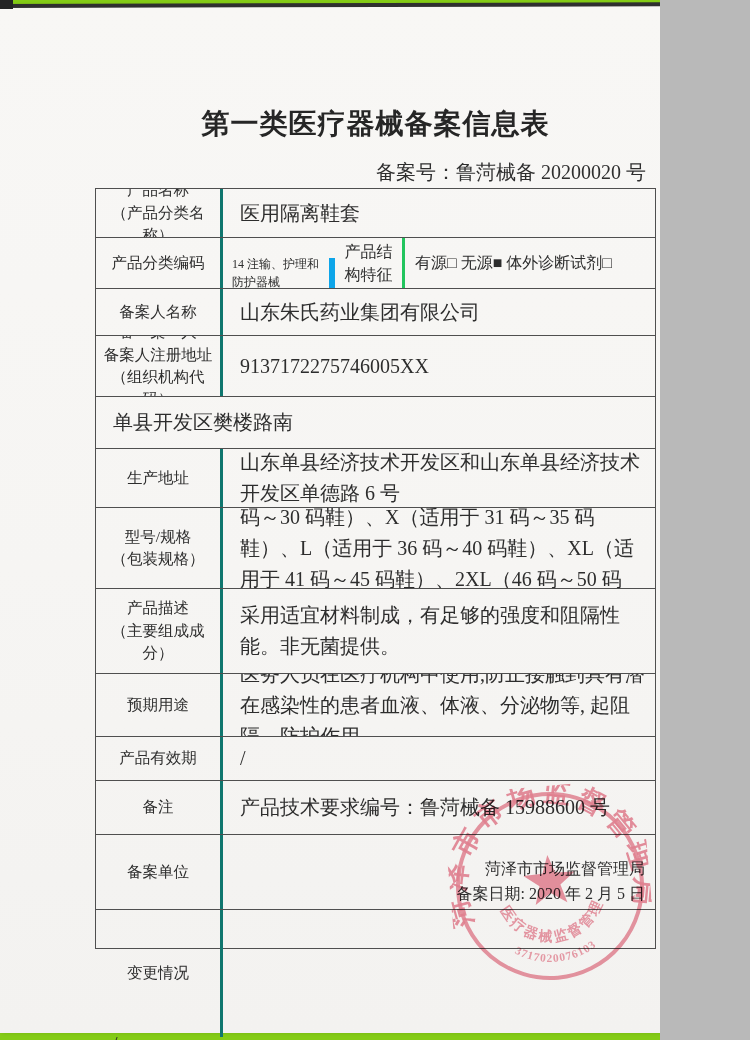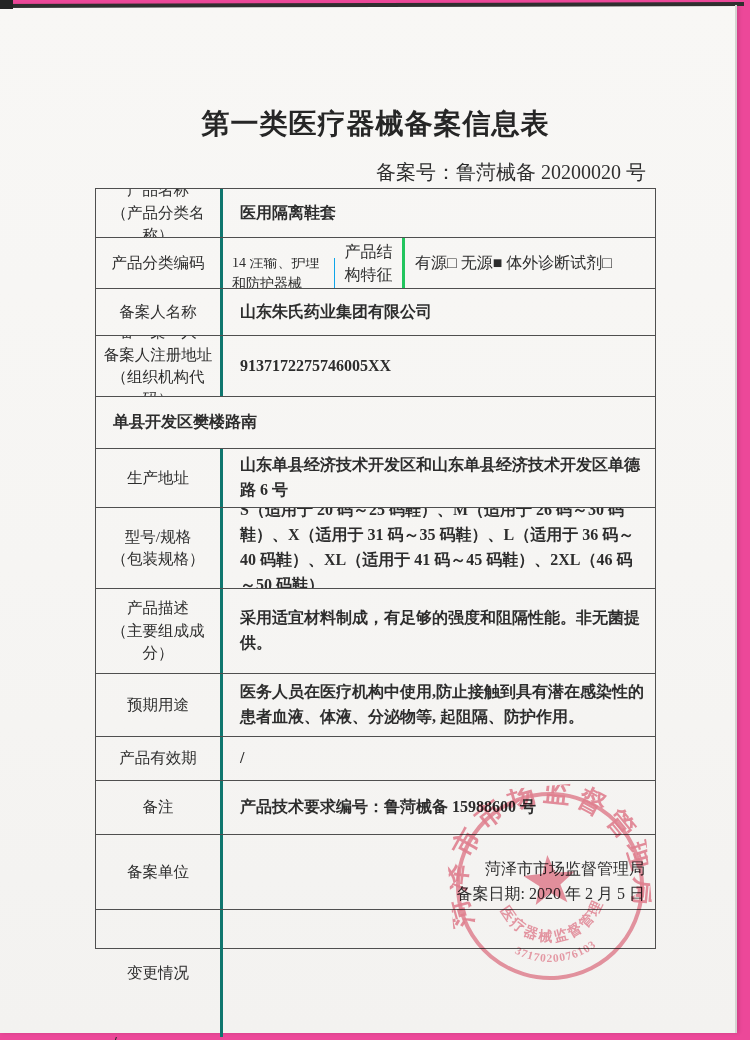--- a/index.html
+++ b/index.html
@@ -1,17 +1,17 @@
 <!DOCTYPE html>
 <html><head>
 <meta charset="utf-8">
 <style>
   * { margin:0; padding:0; box-sizing:border-box; }
   body { background:#b9b9b9; font-family:"Liberation Serif","DejaVu Serif",serif; }
-  .page { position:relative; width:750px; height:1040px; background:#ec4899; overflow:hidden; }
+  .page { position:relative; width:660px; height:1040px; background:#84cc16; overflow:hidden; }
 
   
   .paper { position:absolute; left:0; top:5px; width:737px; height:1028px;
            background:linear-gradient(180deg,#f8f7f5 0%, #f6f5f3 55%, #f3f2f0 100%);
            box-shadow: 2px 0 4px rgba(0,0,0,.12); }
   .edge-top { position:absolute; left:0; top:3px; width:744px; height:4px; background:#2f2f2f; transform:rotate(-0.15deg); }
   .edge-corner { position:absolute; left:0; top:0; width:13px; height:9px; background:#242424; }
   .edge-right { position:absolute; left:735px; top:5px; width:2px; height:1028px; background:#d4d3d1; }
 
   .title { position:absolute; left:95px; top:105px; width:561px; text-align:center;
@@ -22,27 +22,27 @@
 
   
   .ftable { position:absolute; left:95px; top:188px; width:561px;
             border:1px solid #4f4f4f; color:#2d2d2d; }
   .row { display:flex; border-bottom:1px solid #4f4f4f; }
   .row:last-child { border-bottom:none;flex-direction:column; }
   .cell { overflow:hidden; }
   .label { width:127px; flex:0 0 127px; border-right:3px solid #0f766e;
            display:flex; align-items:center; justify-content:center; text-align:center;
            font-size:15.5px; line-height:1.45; white-space:pre-line; padding:2px 2px; }
-  .value { flex:1; display:flex; align-items:center; font-size:16px; line-height:1.55;
-           padding:4px 8px 4px 17px;font-weight:bold; }
+  .value { flex:1; display:flex; align-items:center; font-size:20px; line-height:1.55;
+           padding:4px 8px 4px 17px; }
   .r1{height:49px}.r2{height:51px}.r3{height:47px}.r4{height:61px}.r5{height:52px}
   .r6{height:59px}.r7{height:81px}.r8{height:85px}.r9{height:63px}.r10{height:44px}
   .r11{height:54px}.r12{height:75px}.r13{height:38px}
-  .sub-code { flex:0 0 112px; border-right:1px solid #0ea5e9; display:flex; align-items:center;
-              font-size:14px; line-height:1.5; padding:2px 5px 2px 9px;margin-top:20px; }
+  .sub-code { flex:0 0 112px; border-right:6px solid #0ea5e9; display:flex; align-items:center;
+              font-size:12px; line-height:1.5; padding:2px 5px 2px 9px;margin-top:20px; }
   .sub-feature { flex:0 0 70px; border-right:3px solid #22c55e; display:flex; align-items:center;
                  justify-content:center; text-align:center; font-size:16px; line-height:1.45; padding:0 7px; }
   .sub-source { flex:1; display:flex; align-items:center; font-size:16px; padding:0 4px 0 10px;
                 white-space:nowrap; }
   .unit-cell { flex:1; display:flex; flex-direction:column; justify-content:flex-end;
                align-items:flex-end; text-align:right; font-size:16px; line-height:25px;
                padding:2px 10px 3px 0; }
 
   
   .seal { position:absolute; left:450px; top:786px; width:200px; height:200px;

